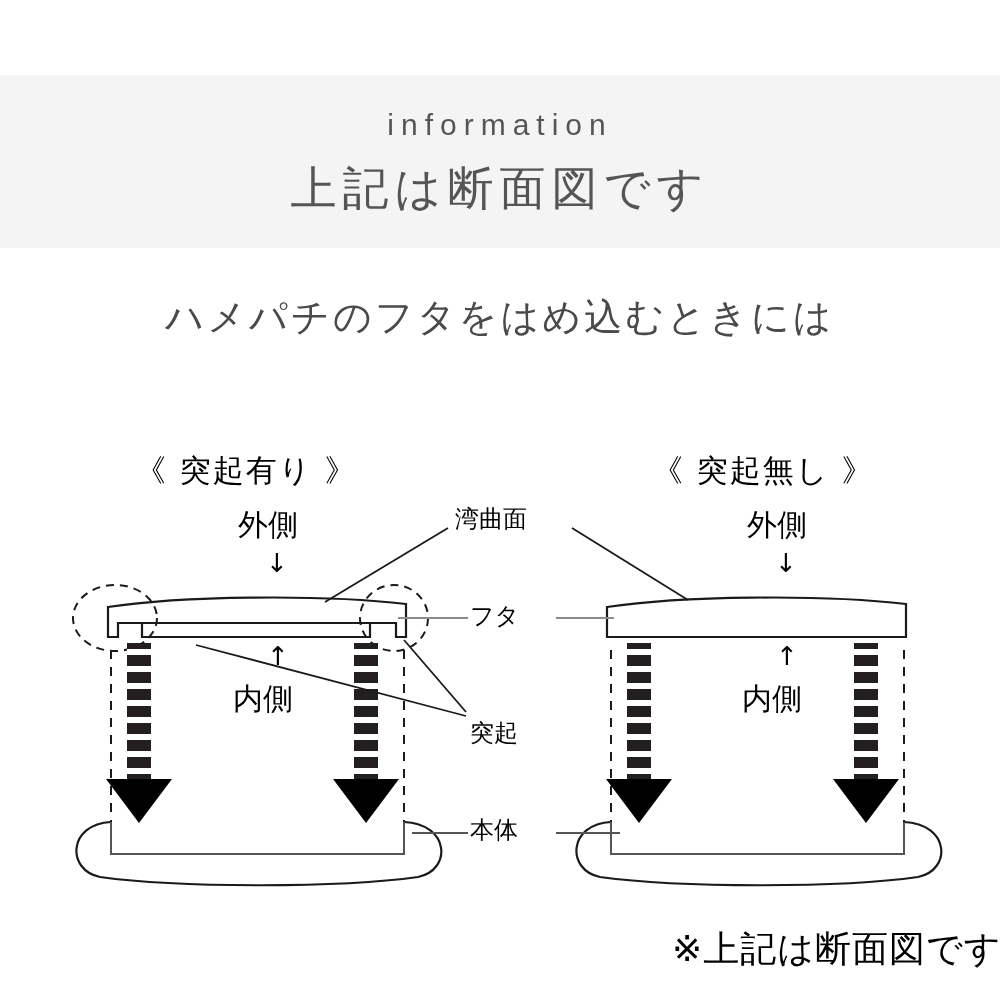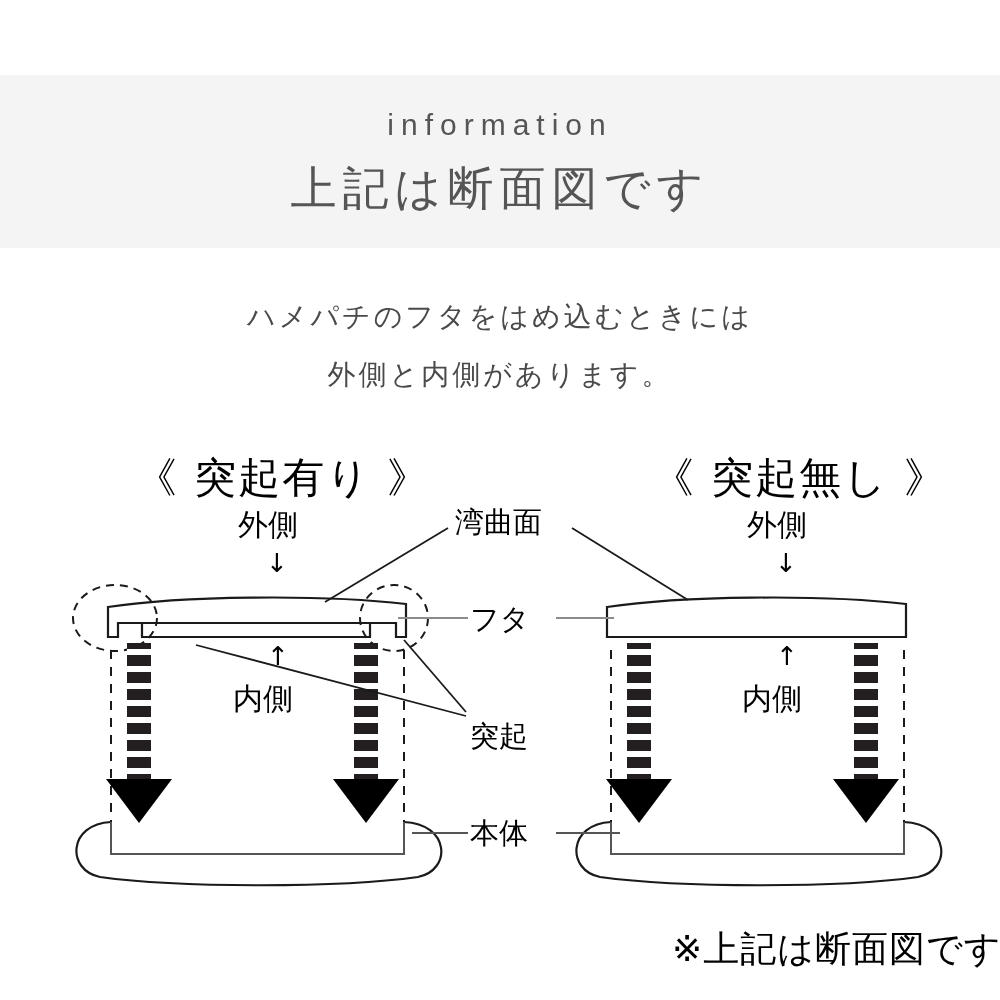--- a/index.html
+++ b/index.html
@@ -29,50 +29,49 @@
     text-align:center;
     font-size:46px;letter-spacing:6px;
     color:#555555;font-weight:400;
     font-family:"DejaVu Sans","Liberation Sans",sans-serif;
   }
 
   
   .lead{
     position:absolute;left:0;top:288px;width:1000px;
     text-align:center;color:#4a4a4a;
-    font-size:28px;line-height:58px;letter-spacing:3px;
+    font-size:38px;line-height:58px;letter-spacing:3px;
     font-family:"DejaVu Sans","Liberation Sans",sans-serif;
   }
   .lead div{white-space:nowrap;}
 
   
   .lbl{
     position:absolute;color:#000000;
     font-family:"DejaVu Sans","Liberation Sans",sans-serif;
     white-space:nowrap;
   }
-  .sec-title{font-size:42px;letter-spacing:2px;}
+  .sec-title{font-size:31px;letter-spacing:2px;}
   .side-lbl{font-size:30px;margin-left:20px;}
-  .callout{font-size:29px;}
+  .callout{font-size:24px;}
   .footnote{font-size:36px;letter-spacing:1px;}
 
   svg#art{position:absolute;left:0;top:0;width:1000px;height:1000px;}
 </style>
 </head>
 <body>
 
 <div id="page">
 
   <div class="header-band"></div>
   <div class="header-eyebrow">information</div>
   <div class="header-title">上記は断面図です</div>
 
   <div class="lead">
     <div>ハメパチのフタをはめ込むときには</div>
-    <div>外側と内側があります。</div>
   </div>
 
   <svg id="art" viewBox="0 0 1000 1000" xmlns="http://www.w3.org/2000/svg">
     <defs>
 
       <pattern id="stripe" patternUnits="userSpaceOnUse" x="0" y="0" width="8" height="17" patternTransform="translate(0,638)">
         <rect x="0" y="0" width="8" height="11" fill="#231f20"></rect>
         <rect x="0" y="11" width="8" height="6" fill="#ffffff"></rect>
       </pattern>
     </defs>

